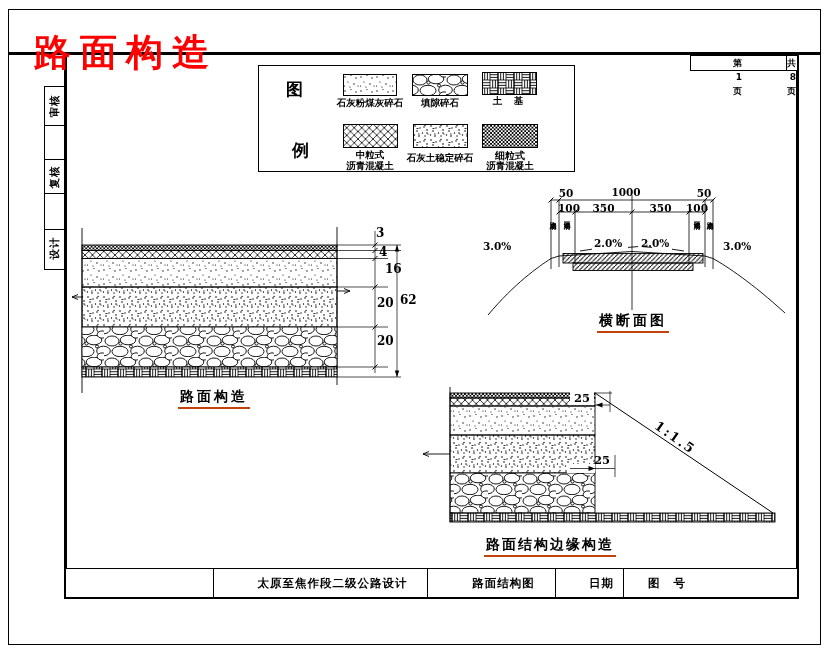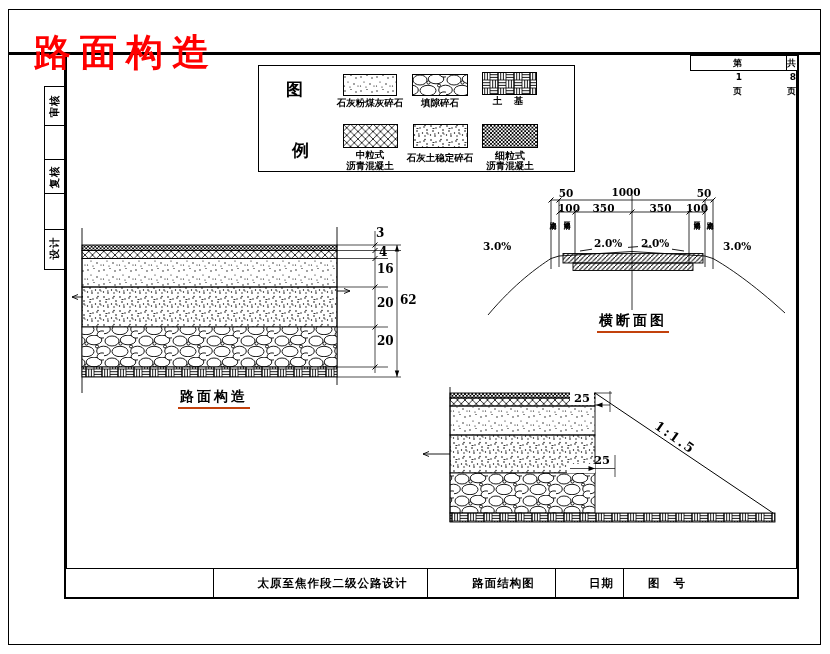--- a/index.html
+++ b/index.html
@@ -188,21 +188,21 @@
       <path d="M302.5,22.5 L307.5,17.5 M302.5,28 L307.5,23 M302.5,36 L307.5,31 M302.5,64.5 L307.5,59.5 M302.5,104.5 L307.5,99.5 M302.5,144.5 L307.5,139.5"></path>
     </g>
     <path d="M327,20 l-2.2,6.5 h4.4 z M327,152 l-2.2,-6.5 h4.4 z" fill="#000"></path>
     <g stroke="#000" stroke-width="0.9" fill="none">
       <path d="M2,72 H13 M2,72 l6,-2.5 M2,72 l6,2.5"></path>
       <path d="M267,66 h13 M280,66 l-6,-2.5 M280,66 l-6,2.5"></path>
     </g>
   </svg>
   <div class="lbl num" style="left:376px;top:226px;font-size:12px;">3</div>
   <div class="lbl num" style="left:379px;top:245px;font-size:12px;">4</div>
-  <div class="lbl num" style="left:377px;top:262px;font-size:12px;">16</div>
+  <div class="lbl num" style="left:377px;top:262px;font-size:12px;padding-left:8px;">16</div>
   <div class="lbl num" style="left:377px;top:296px;font-size:12px;">20</div>
   <div class="lbl num" style="left:377px;top:334px;font-size:12px;">20</div>
   <div class="lbl num" style="left:400px;top:293px;font-size:12px;">62</div>
   <div class="lbl cap" style="left:178px;top:388px;">路面构造</div>
 
   <svg style="left:480px;top:185px;" width="320" height="150" viewBox="0 0 320 150">
     <g stroke="#000" stroke-width="0.8" fill="none">
       <path d="M71,15 H233 M79,27 H225"></path>
       <path d="M71,15 V84 M79,15 V82 M95,27 V79 M152,10 V125 M209,27 V79 M225,15 V82 M233,15 V84"></path>
     </g>
@@ -256,20 +256,21 @@
     <g stroke="#000" stroke-width="0.7" fill="none">
       <path d="M175,8 H192 M175,20 H190 M190,6 V27"></path>
       <path d="M150,83.5 H195 M195,70 V92"></path>
     </g>
     <path d="M176,20 l6.5,-2.5 v5 z" fill="#000"></path>
     <path d="M175,83.5 l-6.5,-2.5 v5 z" fill="#000"></path>
   </svg>
   <div class="lbl num ctr" style="left:570px;top:391px;width:24px;font-size:11.5px;background:#fff;">25</div>
   <div class="lbl num ctr" style="left:591px;top:453px;width:22px;font-size:11.5px;">25</div>
   <div class="lbl num" style="left:652px;top:430px;font-size:13px;letter-spacing:2px;transform:rotate(35deg);">1:1.5</div>
+  <div class="lbl cap" style="left:484px;top:536px;letter-spacing:2px;">路面结构边缘构造</div>
 
   <div class="titleblock">
     <div class="tb-cell" style="width:147px;"></div>
     <div class="tb-cell" style="width:214px;">太原至焦作段二级公路设计</div>
     <div class="tb-cell" style="width:128px;">路面结构图</div>
     <div class="tb-cell" style="width:68px;">日期</div>
     <div class="tb-cell" style="width:67px;letter-spacing:5px;">图 号</div>
   </div>
 
 </div>

